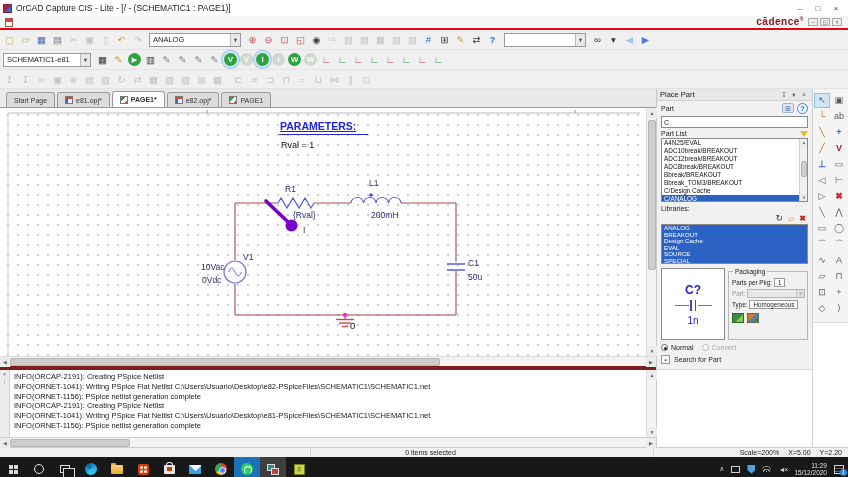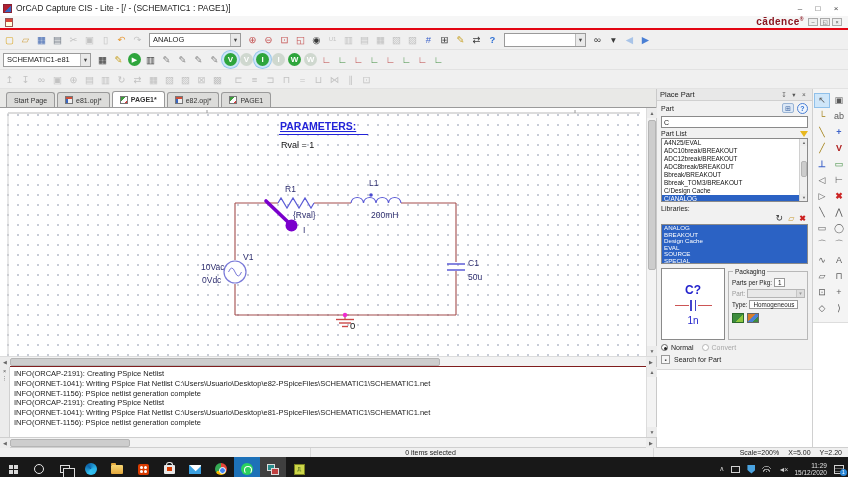--- a/index.html
+++ b/index.html
@@ -56,21 +56,21 @@
   
   .vscroll{width:10px;background:#f3f3f3;border-left:1px solid #dcdcdc;position:relative;}
   .hscroll{height:10px;background:#f3f3f3;border-top:1px solid #dcdcdc;position:relative;display:flex;}
   .sarrow{width:10px;height:10px;font-size:5px;line-height:10px;text-align:center;color:#666;background:#ececec;flex:0 0 auto;}
   .vthumb{position:absolute;left:1px;width:8px;background:#cdcdcd;border:1px solid #b5b5b5;border-radius:2px;}
   .hthumb{height:8px;margin-top:1px;background:#cdcdcd;border:1px solid #b5b5b5;border-radius:2px;}
   .scorner{flex:1;}
   .vs-top{position:absolute;top:0;left:0;}
   .vs-bot{position:absolute;bottom:0;left:0;}
   
-  .log{height:71px;background:#fff;border-top:1px solid #7f1d1d;display:flex;}
+  .log{height:71px;background:#fff;border-top:4px solid #7f1d1d;display:flex;}
   .logedge{width:10px;background:#ececec;border-right:1px solid #d0d0d0;display:flex;flex-direction:column;align-items:center;padding-top:1px;gap:1px;}
   .logedge span{font-size:5.5px;color:#555;line-height:6px;}
   .logbody{flex:1;padding:2px 4px;overflow:hidden;}
   .logline{font-size:7.5px;line-height:9.8px;color:#1a1a1a;white-space:nowrap;}
   .logvscroll{width:10px;background:#f3f3f3;border-left:1px solid #dcdcdc;position:relative;}
   .loghscroll{height:10px;background:#f3f3f3;border-top:1px solid #cfcfcf;display:flex;}
   
   .panel{width:155px;background:#fff;display:flex;flex-direction:column;font-size:7px;color:#222;}
   .pcontent{background:#f1f1f1;border-bottom:1px solid #d8d8d8;padding-bottom:3px;}
   .phead{height:12px;background:#e8e8e8;border-bottom:1px solid #d0d0d0;display:flex;align-items:center;padding:0 3px;font-size:7.5px;}

